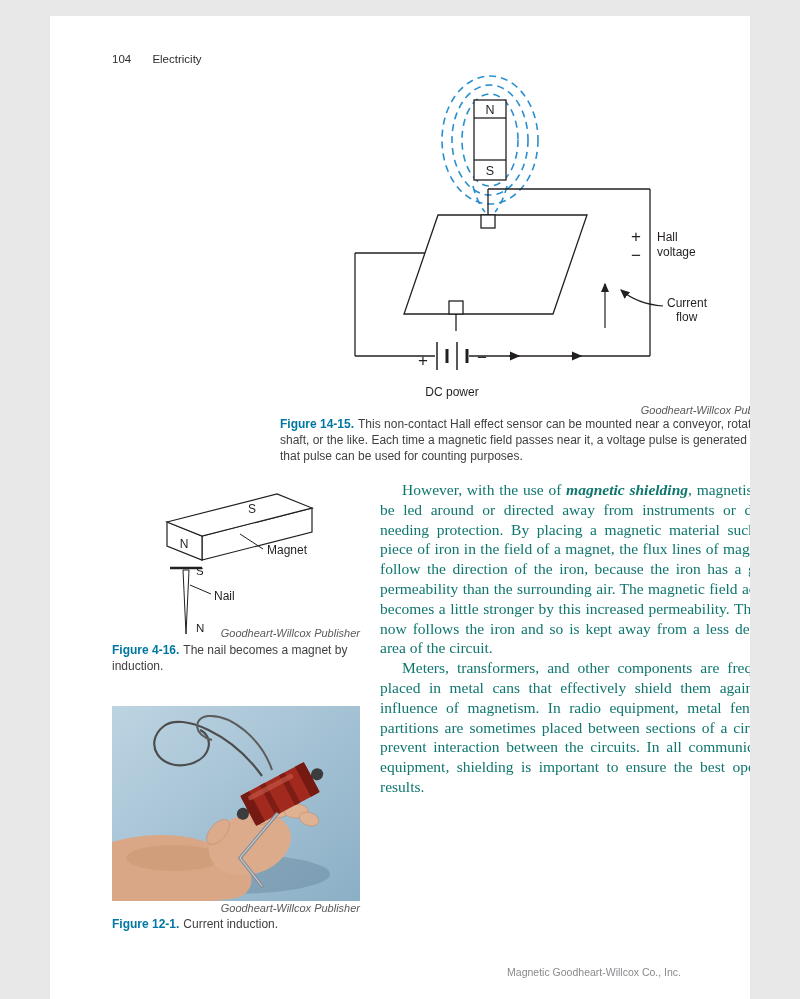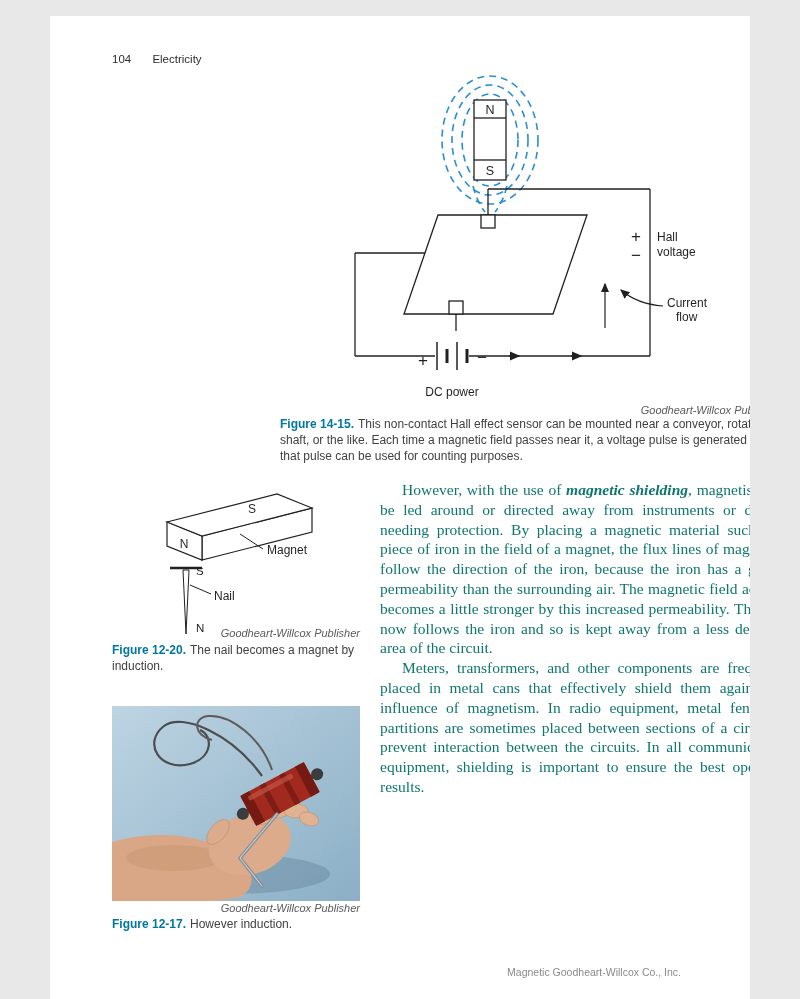--- a/index.html
+++ b/index.html
@@ -131,21 +131,21 @@
         <line x1="151" y1="63" x2="128" y2="48"></line>
         <line x1="99" y1="108" x2="78" y2="99"></line>
       </g>
       <text x="155" y="68" font-size="12">Magnet</text>
       <text x="102" y="114" font-size="12">Nail</text>
     </svg>
 
     <div class="credit" style="left:110px;top:611px;width:200px">Goodheart-Willcox Publisher</div>
 
     <p class="caption" style="left:62px;top:627px;width:250px">
-      <strong class="figlabel">Figure 12-20.</strong><span>The nail becomes a magnet by induction.</span>
+      <strong class="figlabel">Figure 4-16.</strong><span>The nail becomes a magnet by induction.</span>
     </p>
   </figure>
 
   <section class="bodytext">
     <p><span>However, with the use of </span><em class="emph">magnetic shielding</em><span>, magnetism can be led around or directed away from instruments or devices needing protection. By placing a magnetic material such as a piece of iron in the field of a magnet, the flux lines of magnetism follow the direction of the iron, because the iron has a greater permeability than the surrounding air. The magnetic field actually becomes a little stronger by this increased permeability. The field now follows the iron and so is kept away from a less desirable area of the circuit.</span></p>
     <p>Meters, transformers, and other components are frequently placed in metal cans that effectively shield them against the influence of magnetism. In radio equipment, metal fences or partitions are sometimes placed between sections of a circuit to prevent interaction between the circuits. In all communications equipment, shielding is important to ensure the best operating results.</p>
   </section>
 
   <figure>
     <svg style="position:absolute;left:62px;top:690px" width="248" height="195" viewBox="0 0 248 195">
@@ -190,19 +190,19 @@
 
       <g fill="none" stroke-linecap="round">
         <path d="M165,108 L128,152 L150,180" stroke="#878e94" stroke-width="3.5"></path>
         <path d="M165,108 L128,152 L150,180" stroke="#c9ced2" stroke-width="1.1"></path>
       </g>
     </svg>
 
     <div class="credit" style="left:110px;top:886px;width:200px">Goodheart-Willcox Publisher</div>
 
     <p class="caption" style="left:62px;top:901px;width:250px">
-      <strong class="figlabel">Figure 12-17.</strong><span>However induction.</span>
+      <strong class="figlabel">Figure 12-1.</strong><span>Current induction.</span>
     </p>
   </figure>
 
   <div class="footer">Magnetic Goodheart-Willcox Co., Inc.</div>
 
 </div>
 
 </body></html>

